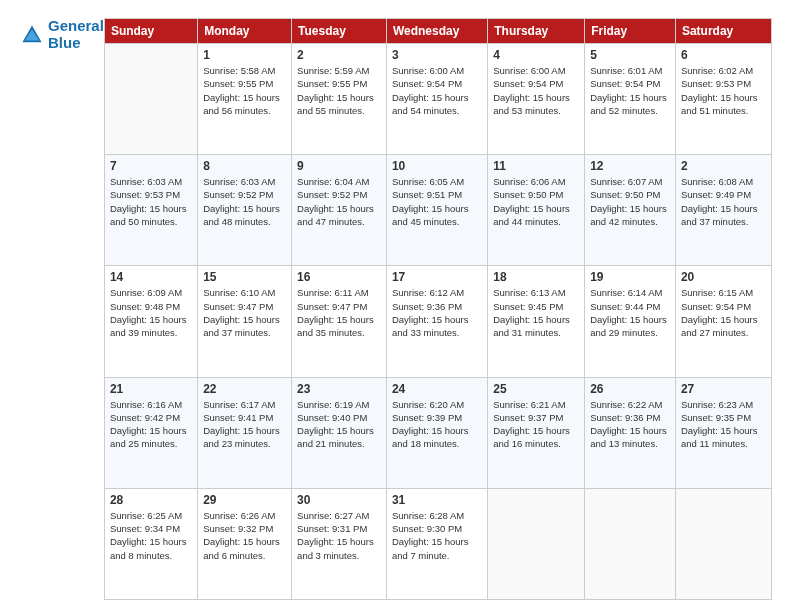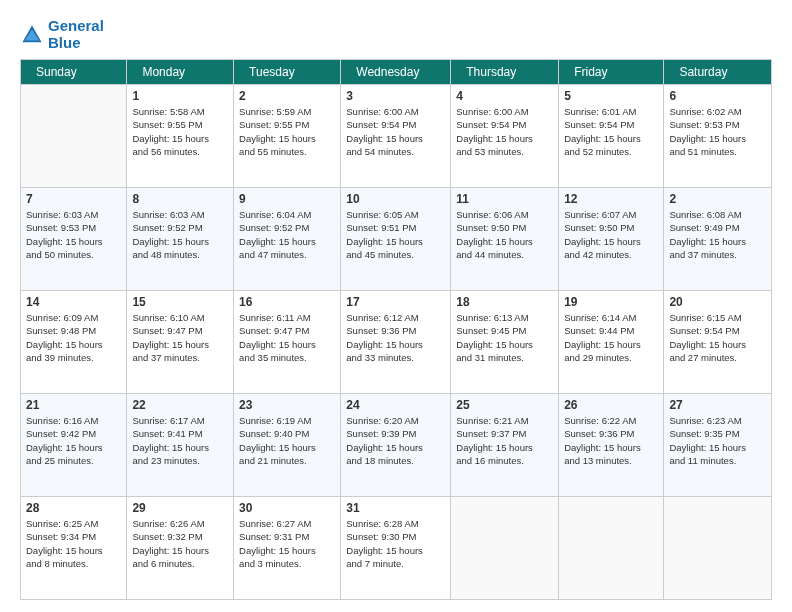--- a/index.html
+++ b/index.html
@@ -8,21 +8,21 @@
       background: #fff;
       width: 792px;
       height: 612px;
       overflow: hidden;
     }
     .page {
       width: 792px;
       height: 612px;
       padding: 18px 20px 12px 20px;
       display: flex;
-      flex-direction: column;
+      flex-direction: row;
     }
     .header {
       display: flex;
       justify-content: space-between;
       align-items: flex-start;
       margin-bottom: 8px;
     }
     .logo {
       display: flex;
       align-items: center;
@@ -54,25 +54,25 @@
       font-size: 15px;
       color: #555;
       margin-top: 2px;
     }
     table {
       width: 100%;
       border-collapse: collapse;
       flex: 1;
     }
     thead tr th {
-      background: #0f766e;
+      background: #b91c1c;
       color: #fff;
       font-size: 12px;
-      font-weight: normal;
-      padding: 5px 15px;
+      font-weight: bold;
+      padding: 5px 6px;
       text-align: left;
       border: 1px solid #ccc;
     }
     tbody tr td {
       border: 1px solid #ccc;
       vertical-align: top;
       padding: 4px 5px;
       font-size: 9.5px;
       color: #333;
       height: 82px;

